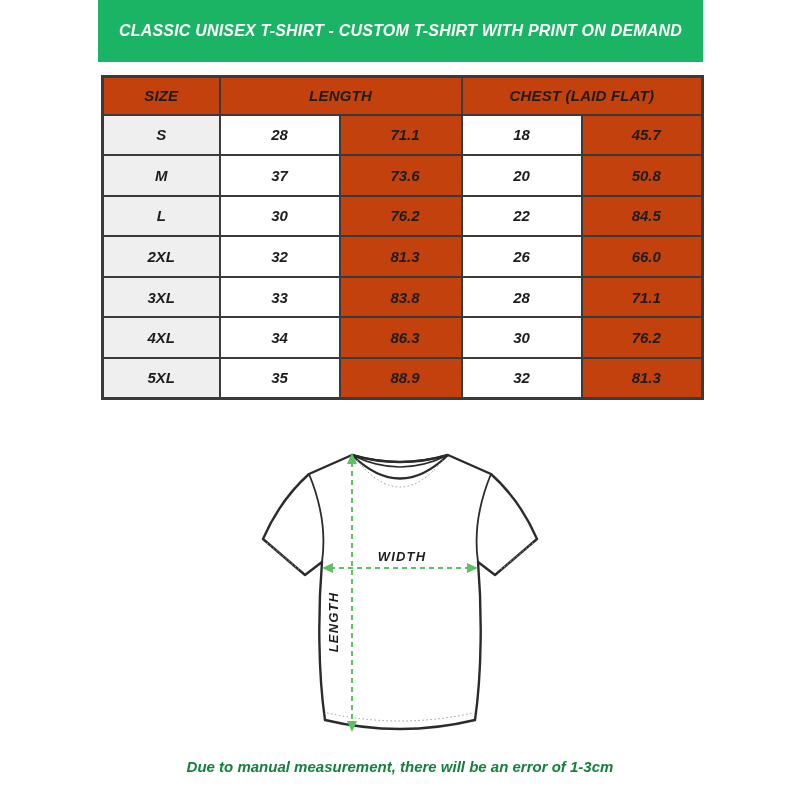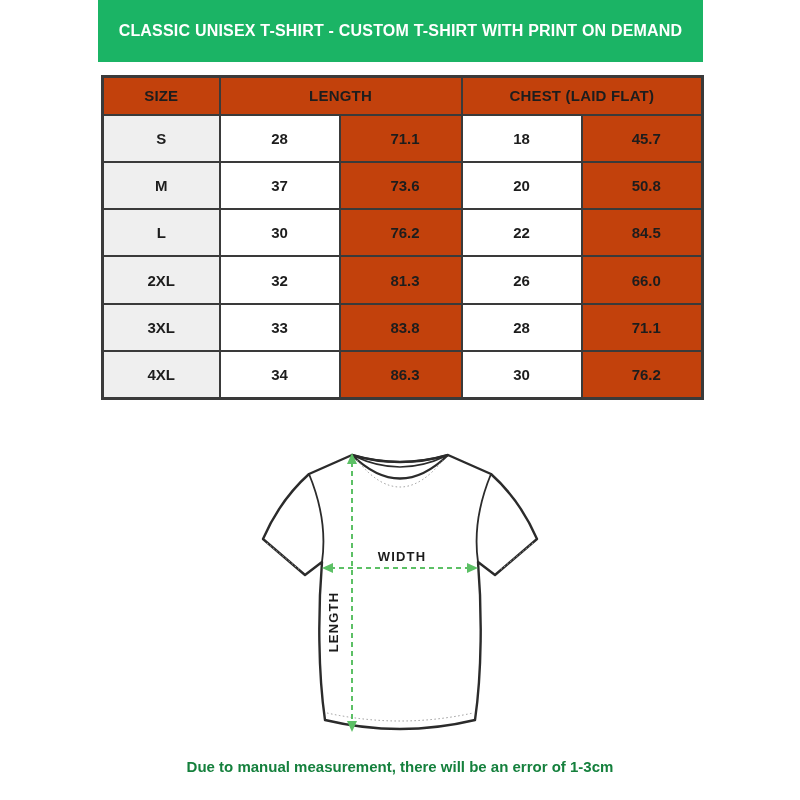--- a/index.html
+++ b/index.html
@@ -1,18 +1,19 @@
 <!DOCTYPE html>
 <html><head>
 <meta charset="utf-8">
 <style>
   html,body{margin:0;padding:0;background:#ffffff;}
   .stage{
     position:relative;width:800px;height:800px;background:#ffffff;overflow:hidden;
     font-family:"Liberation Sans", sans-serif;
+    font-style:italic;
   }
   
   .banner{
     position:absolute;left:98px;top:0;width:605px;height:62px;
     background:#1bb465;display:flex;align-items:center;justify-content:center;
   }
   .banner span{
     color:#ffffff;font-weight:700;font-size:16px;letter-spacing:.2px;white-space:nowrap;
   }
   
@@ -104,20 +105,27 @@
         <td class="c-in">28</td>
         <td class="c-cm">71.1</td>
       </tr>
       <tr>
         <td class="c-size">4XL</td>
         <td class="c-in">34</td>
         <td class="c-cm">86.3</td>
         <td class="c-in">30</td>
         <td class="c-cm">76.2</td>
       </tr>
+      <tr>
+        <td class="c-size">5XL</td>
+        <td class="c-in">35</td>
+        <td class="c-cm">88.9</td>
+        <td class="c-in">32</td>
+        <td class="c-cm">81.3</td>
+      </tr>
     </tbody>
   </table>
 
   <svg class="diagram" viewBox="0 0 320 310">
 
     <path d="M112,15 Q160,29 208,15 L251,34 Q280,60 297,99 L255,135 L238,122
          C242,170 242,232 235,280 Q160,298 85,280 C78,232 78,170 82,122
          L65,135 L23,99 Q40,60 69,34 Z" fill="#ffffff" stroke="#2b2b2b" stroke-width="2.4" stroke-linejoin="round"></path>
 
     <path d="M69,34 Q88,80 82,122" fill="none" stroke="#2b2b2b" stroke-width="1.8"></path>

